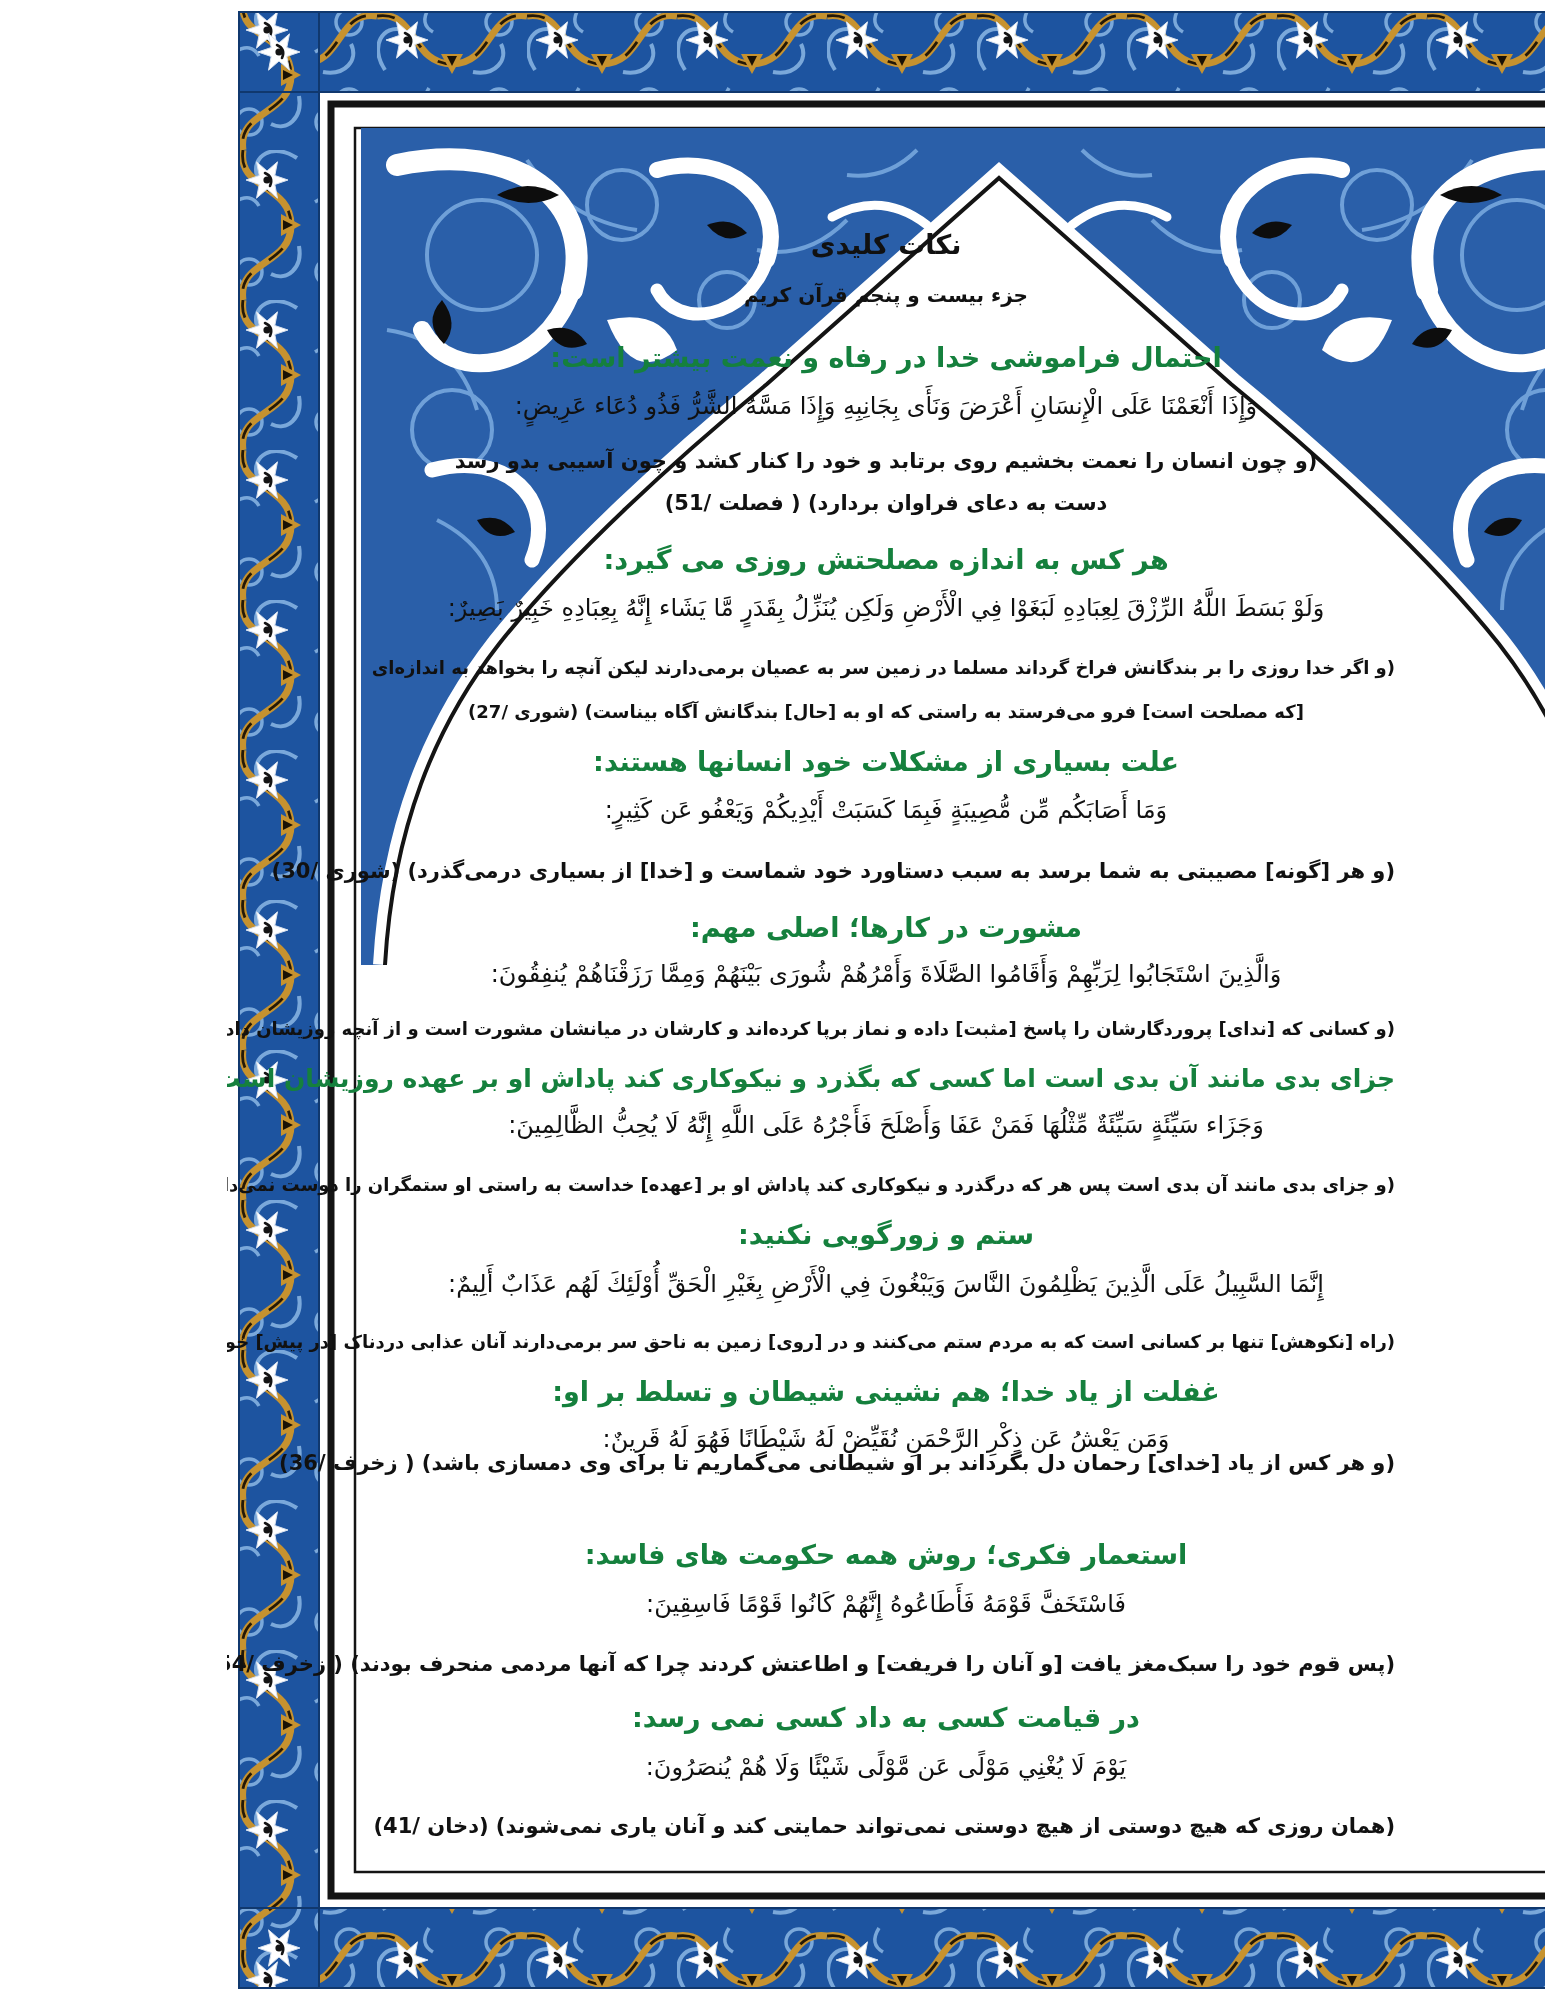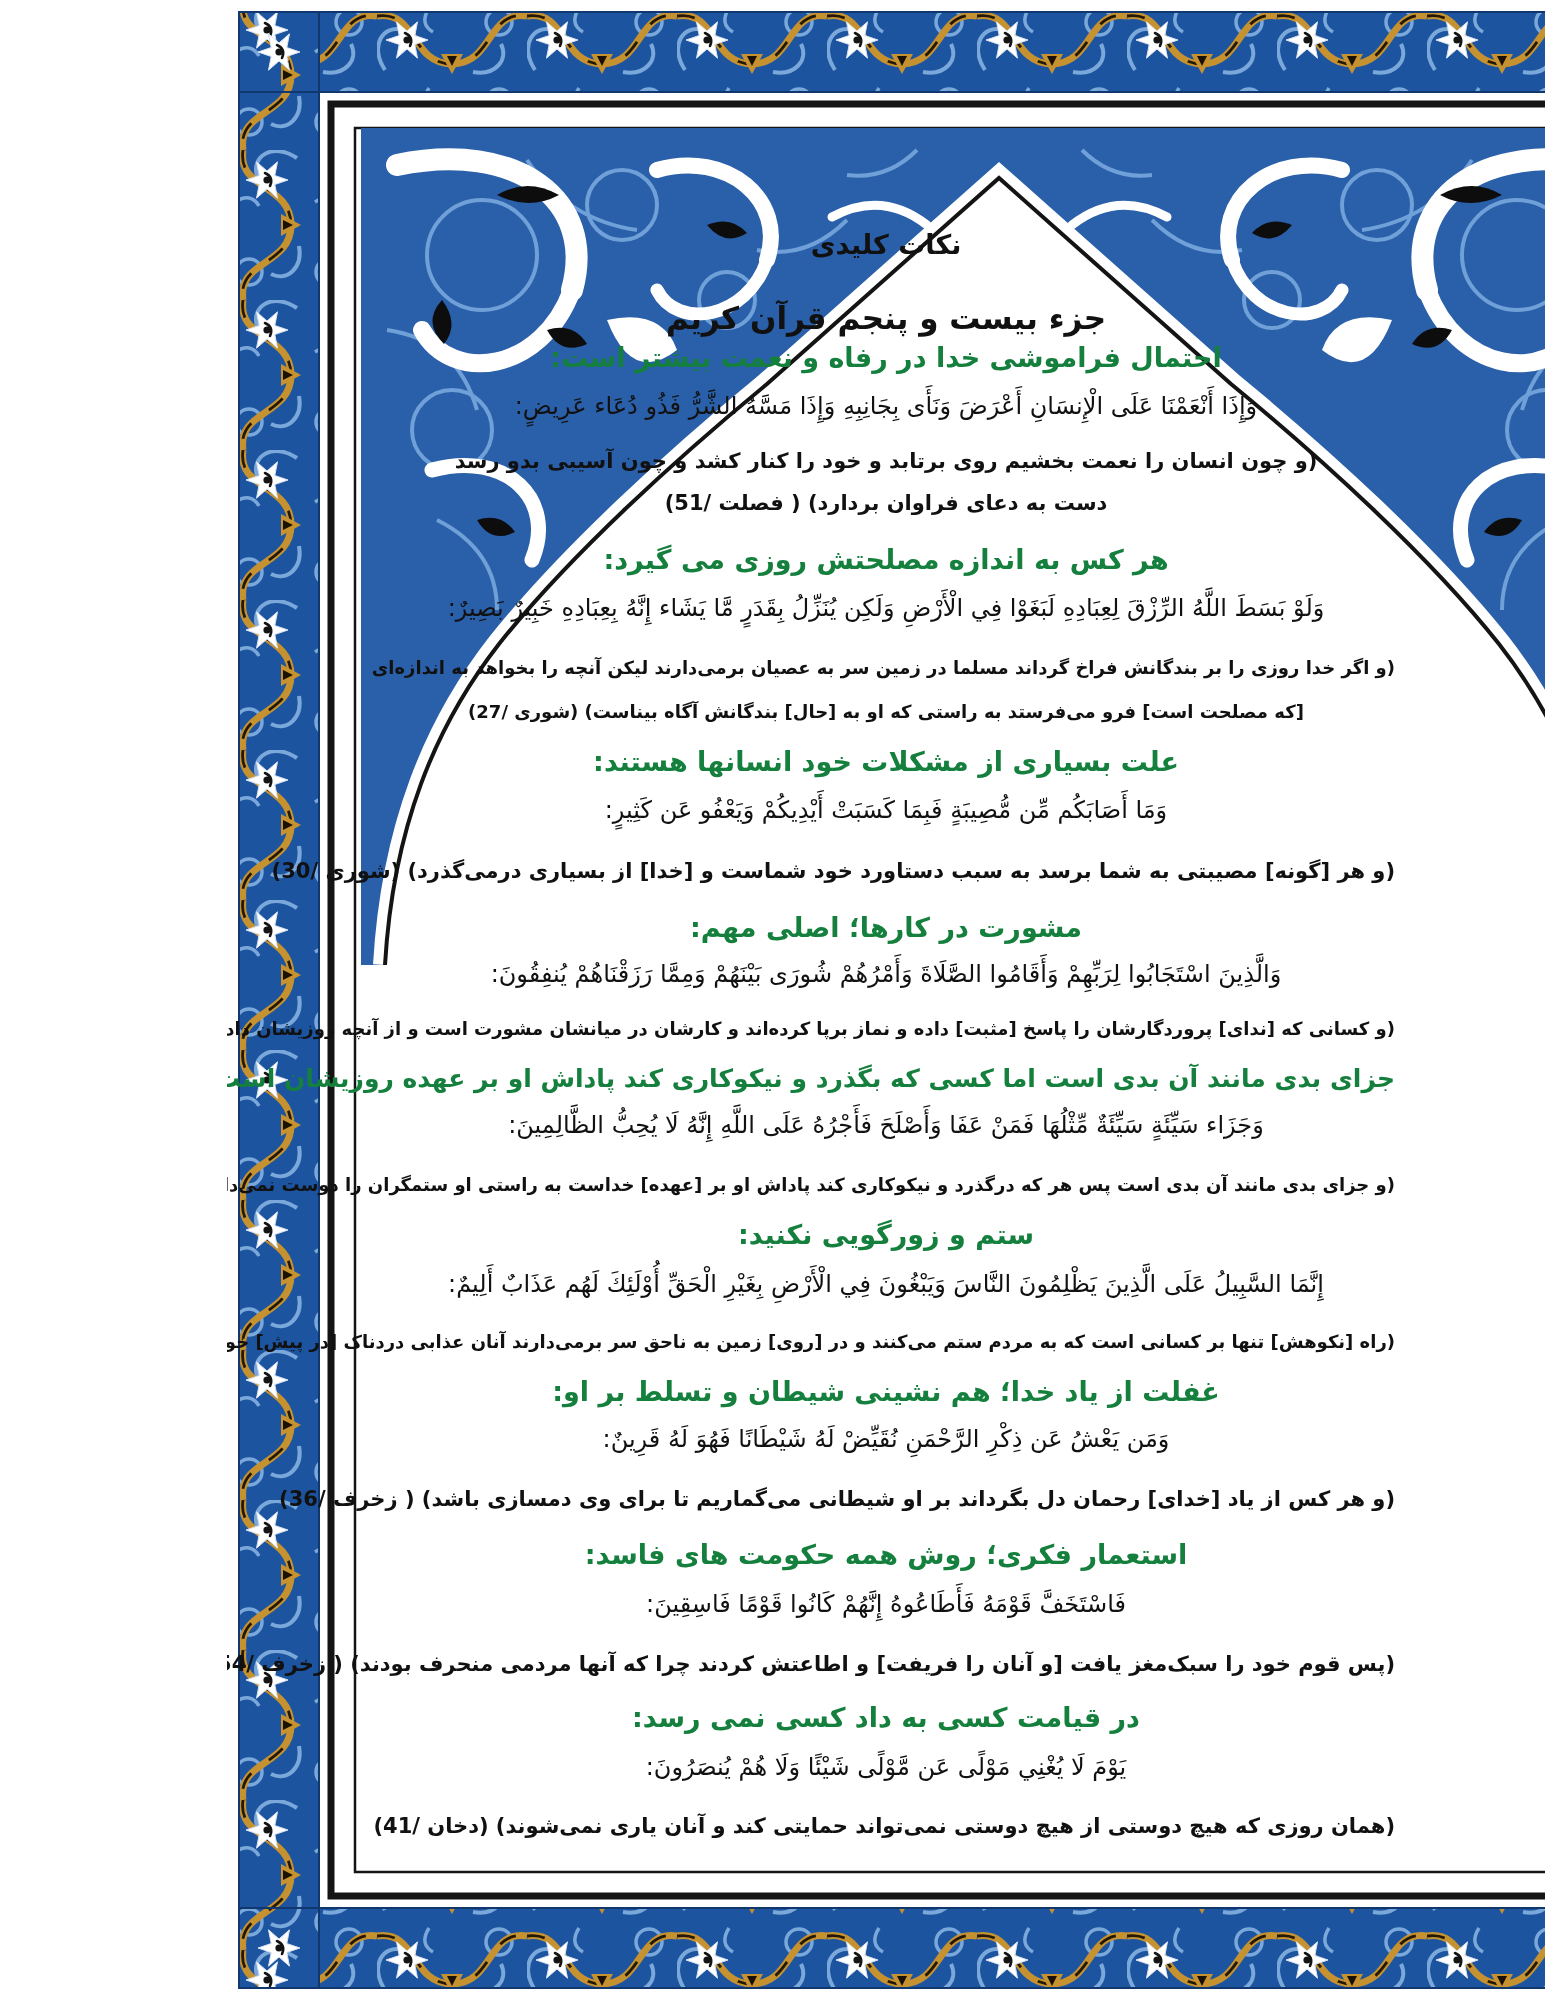--- a/index.html
+++ b/index.html
@@ -8,33 +8,33 @@
     background:#ffffff;
     font-family:"DejaVu Sans",sans-serif;
   }
   #deco{position:absolute;left:0;top:0;width:1545px;height:2000px;}
   .txt{
     position:absolute;left:150px;right:150px;
     direction:rtl;text-align:center;color:#111;
     line-height:1.25;white-space:nowrap;
   }
   .title1{top:228px;font-size:27px;font-weight:bold;}
-  .title2{top:299px;font-size:31px;font-weight:bold;}
+  .title2{top:283px;font-size:20px;font-weight:bold;}
   .h{font-size:27px;font-weight:bold;color:#15803d;}
   .hl{font-size:25px;}
   .v{font-size:24px;font-weight:500;}
   .t{font-size:21px;font-weight:bold;}
   .tsm{font-size:18px;}
   .s1h{top:341px}.s1v{top:391px}.s1t1{top:448px}.s1t2{top:490px}
   .s2h{top:543px}.s2v{top:593px}.s2t1{top:657px}.s2t2{top:701px}
   .s3h{top:745px}.s3v{top:795px}.s3t1{top:858px}
   .s4h{top:911px}.s4v{top:959px}.s4t1{top:1018px}
   .s5h{top:1063px}.s5v{top:1110px}.s5t1{top:1174px}
   .s6h{top:1218px}.s6v{top:1269px}.s6t1{top:1331px}
-  .s7h{top:1375px}.s7v{top:1424px}.s7t1{top:1486px}
+  .s7h{top:1375px}.s7v{top:1424px}.s7t1{top:1450px}
   .s8h{top:1538px}.s8v{top:1589px}.s8t1{top:1651px}
   .s9h{top:1701px}.s9v{top:1752px}.s9t1{top:1813px}
 </style>
 </head>
 <body>
 
 <div id="page">
 
   <svg id="deco" viewBox="0 0 1545 2000" xmlns="http://www.w3.org/2000/svg">
     <defs>

